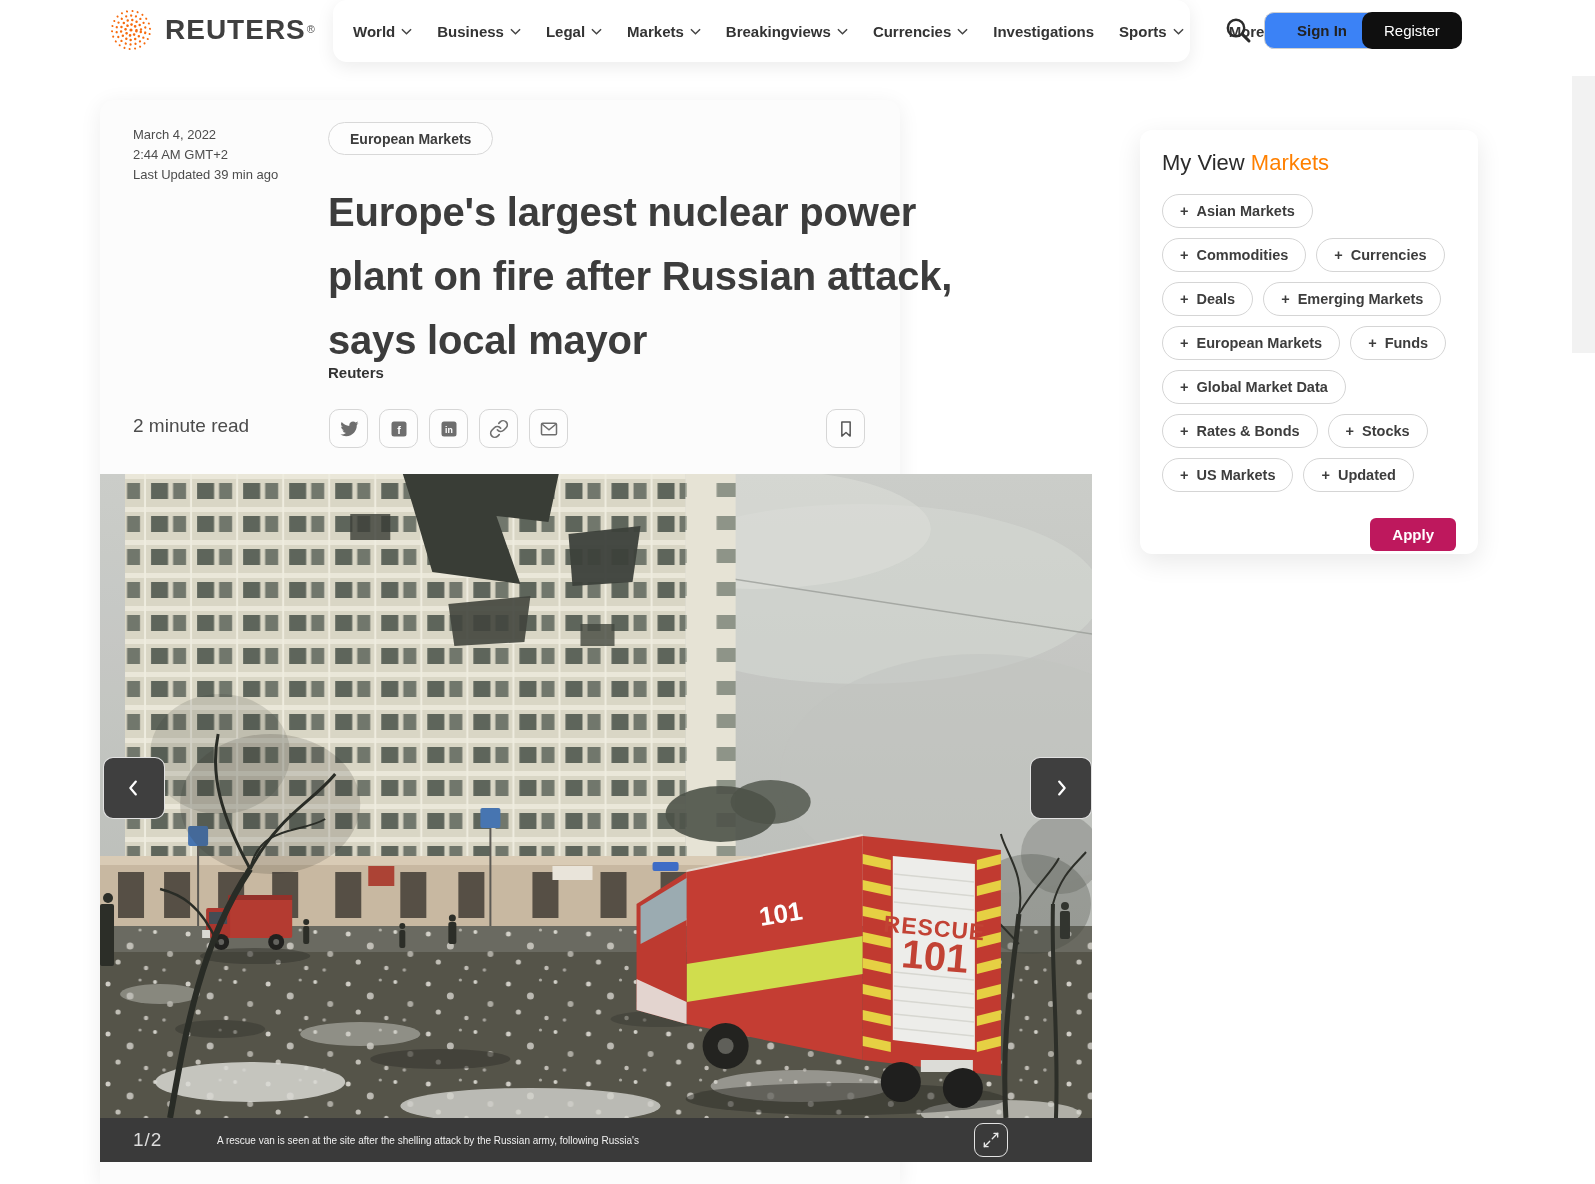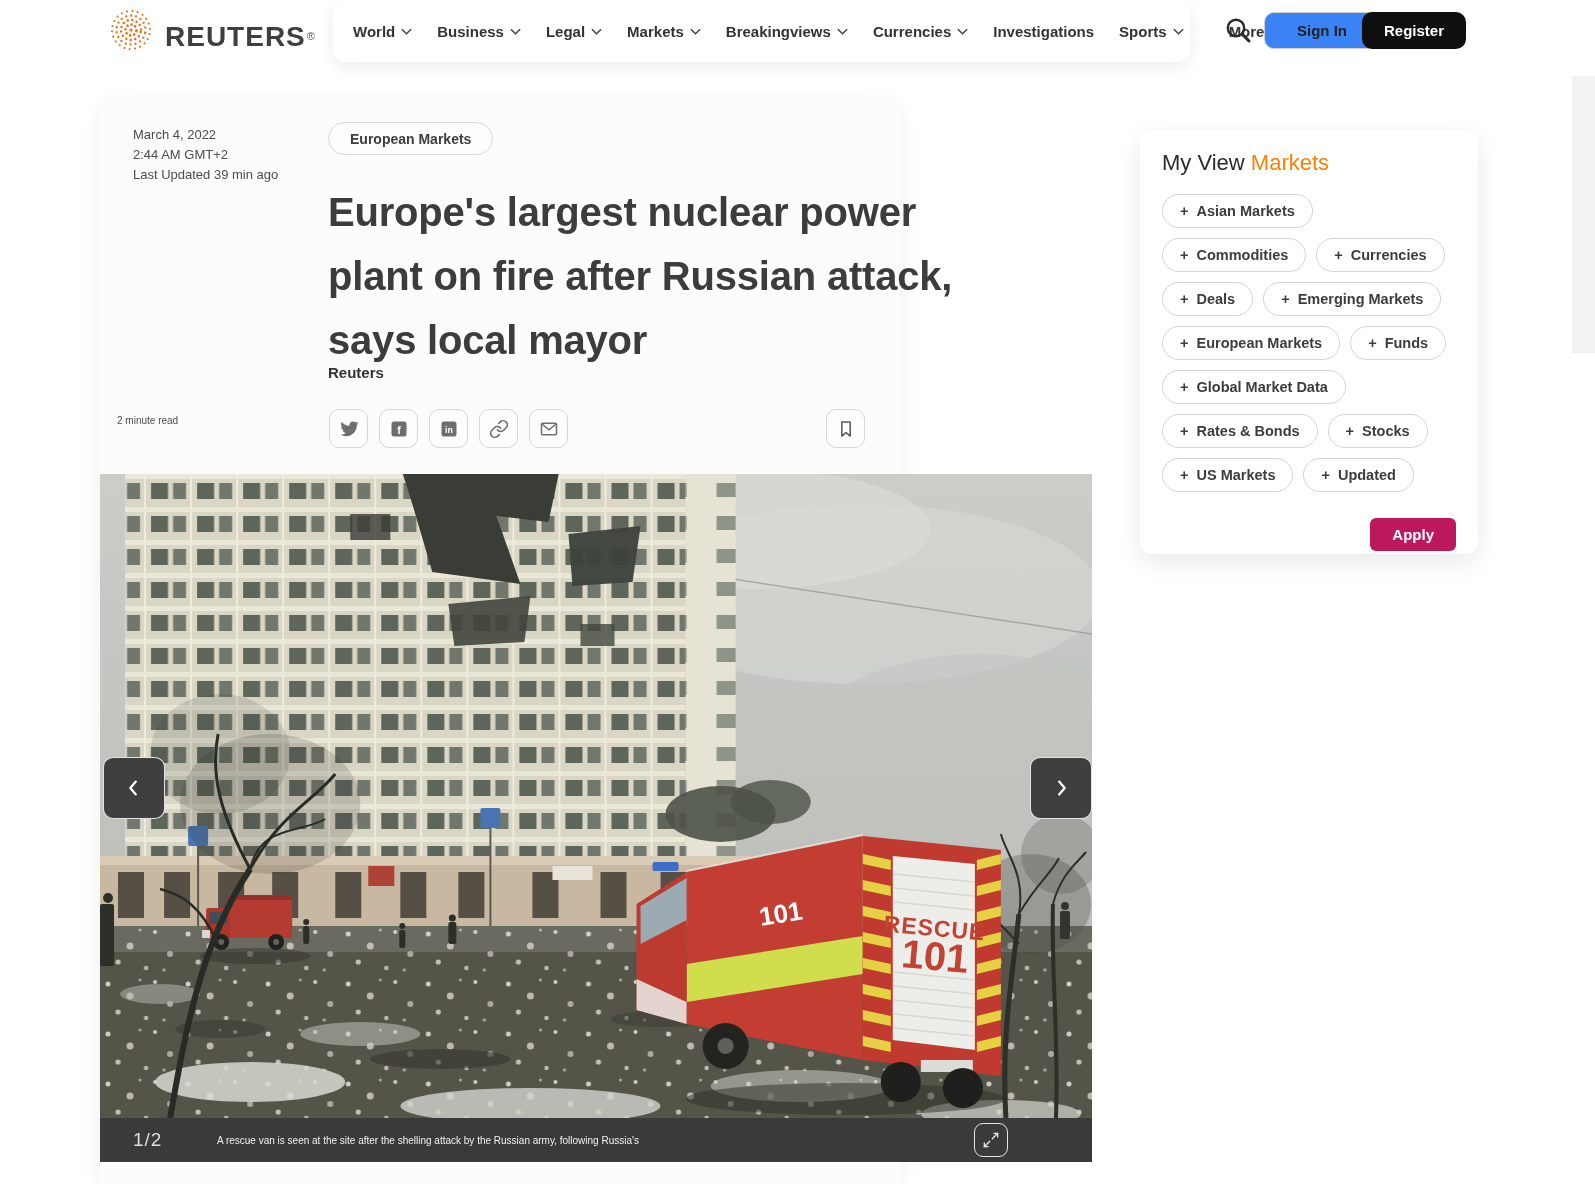--- a/index.html
+++ b/index.html
@@ -2,50 +2,50 @@
 <html><head>
 <meta charset="utf-8">
 <style>
   * { margin:0; padding:0; box-sizing:border-box; }
   html,body { background:#ffffff; }
   body { font-family:"Liberation Sans","DejaVu Sans",sans-serif; color:#333; }
   .screen { position:relative; width:1595px; height:1184px; overflow:hidden; background:#fff; }
 
   
   .topbar { position:absolute; left:0; top:0; width:1595px; height:100px; background:#fff; }
-  .logo { position:absolute; left:108px; top:7px; display:flex; align-items:flex-end; gap:11px; cursor:pointer; }
+  .logo { position:absolute; left:108px; top:7px; display:flex; align-items:center; gap:11px; cursor:pointer; }
   .brand-text { font-size:28px; font-weight:700; color:#3f3f3f; letter-spacing:1px; }
   .brand-reg { font-size:11px; font-weight:400; color:#555; vertical-align:super; margin-left:1px; }
   .navbox { position:absolute; left:333px; top:0; width:857px; height:62px; background:#fff;
             border-radius:14px; box-shadow:0 5px 18px rgba(0,0,0,.08);
             display:flex; align-items:center; padding:0 14px 0 20px; }
   .nav-item { display:flex; align-items:center; gap:6px; margin-right:25px; font-size:15px; font-weight:600;
               color:#333; text-decoration:none; cursor:pointer; white-space:nowrap; }
   .nav-divider { width:1px; height:62px; background:#ececec; margin:0 4px 0 2px; }
   .nav-more { margin:0 6px 0 14px; }
   .caret { width:11px; height:7px; }
   .search-btn { position:absolute; left:1222px; top:15px; width:32px; height:32px; background:none; border:none; cursor:pointer; }
   .btn-signin { position:absolute; left:1264px; top:12px; height:37px; padding:0 32px; background:#3b82f6;
                 border:1px solid #cfcfcf; border-radius:10px; font-size:15px; font-weight:600; color:#222;
                 font-family:inherit; cursor:pointer; }
   .btn-register { position:absolute; left:1362px; top:12px; height:37px; padding:0 22px; background:#0f0f0f;
-                  border:none; border-radius:10px; font-size:15px; font-weight:700; color:#fff;
+                  border:none; border-radius:10px; font-size:15px; font-weight:400; color:#fff;
                   font-family:inherit; cursor:pointer; }
 
   
   .article-card { position:absolute; left:100px; top:100px; width:800px; height:1084px; background:#fcfcfc;
                   border-radius:14px 14px 0 0; box-shadow:0 4px 22px rgba(0,0,0,.07); }
   .dateblock { position:absolute; left:33px; top:25px; font-size:13px; line-height:20px; color:#4c4c4c; }
   .cat-chip { position:absolute; left:228px; top:22px; height:33px; padding:0 21px; display:flex; align-items:center;
               background:#fdfdfd; border:1px solid #d8d8d8; border-radius:17px; font-size:14px; font-weight:700;
               color:#3d3d3d; font-family:inherit; cursor:pointer; }
   .headline { position:absolute; left:228px; top:80px; width:648px; font-size:40px; font-weight:700;
               line-height:64px; color:#3c3c3c; letter-spacing:-0.2px; }
   .byline { position:absolute; left:228px; top:264px; font-size:15px; font-weight:700; color:#333; }
-  .readtime { position:absolute; left:17px; top:315px; font-size:10px; color:#4c4c4c; }
+  .readtime { position:absolute; left:33px; top:315px; font-size:19px; color:#4c4c4c; }
   .share-row { position:absolute; left:229px; top:309px; display:flex; gap:11px; }
   .icon-btn { width:39px; height:39px; background:#fdfdfd; border:1px solid #d6d6d6; border-radius:10px;
               display:flex; align-items:center; justify-content:center; cursor:pointer; }
   .bookmark-btn { position:absolute; left:726px; top:309px; }
 
   
   .photo-wrap { position:absolute; left:0; top:374px; width:992px; height:644px; overflow:hidden; background:#b9bbb6; }
   .photo-wrap svg { display:block; width:992px; height:644px; }
   .gal-btn { position:absolute; width:62px; height:62px; background:#3f3f3f; border:1px solid rgba(255,255,255,.85);
              border-radius:10px; display:flex; align-items:center; justify-content:center; cursor:pointer; }

